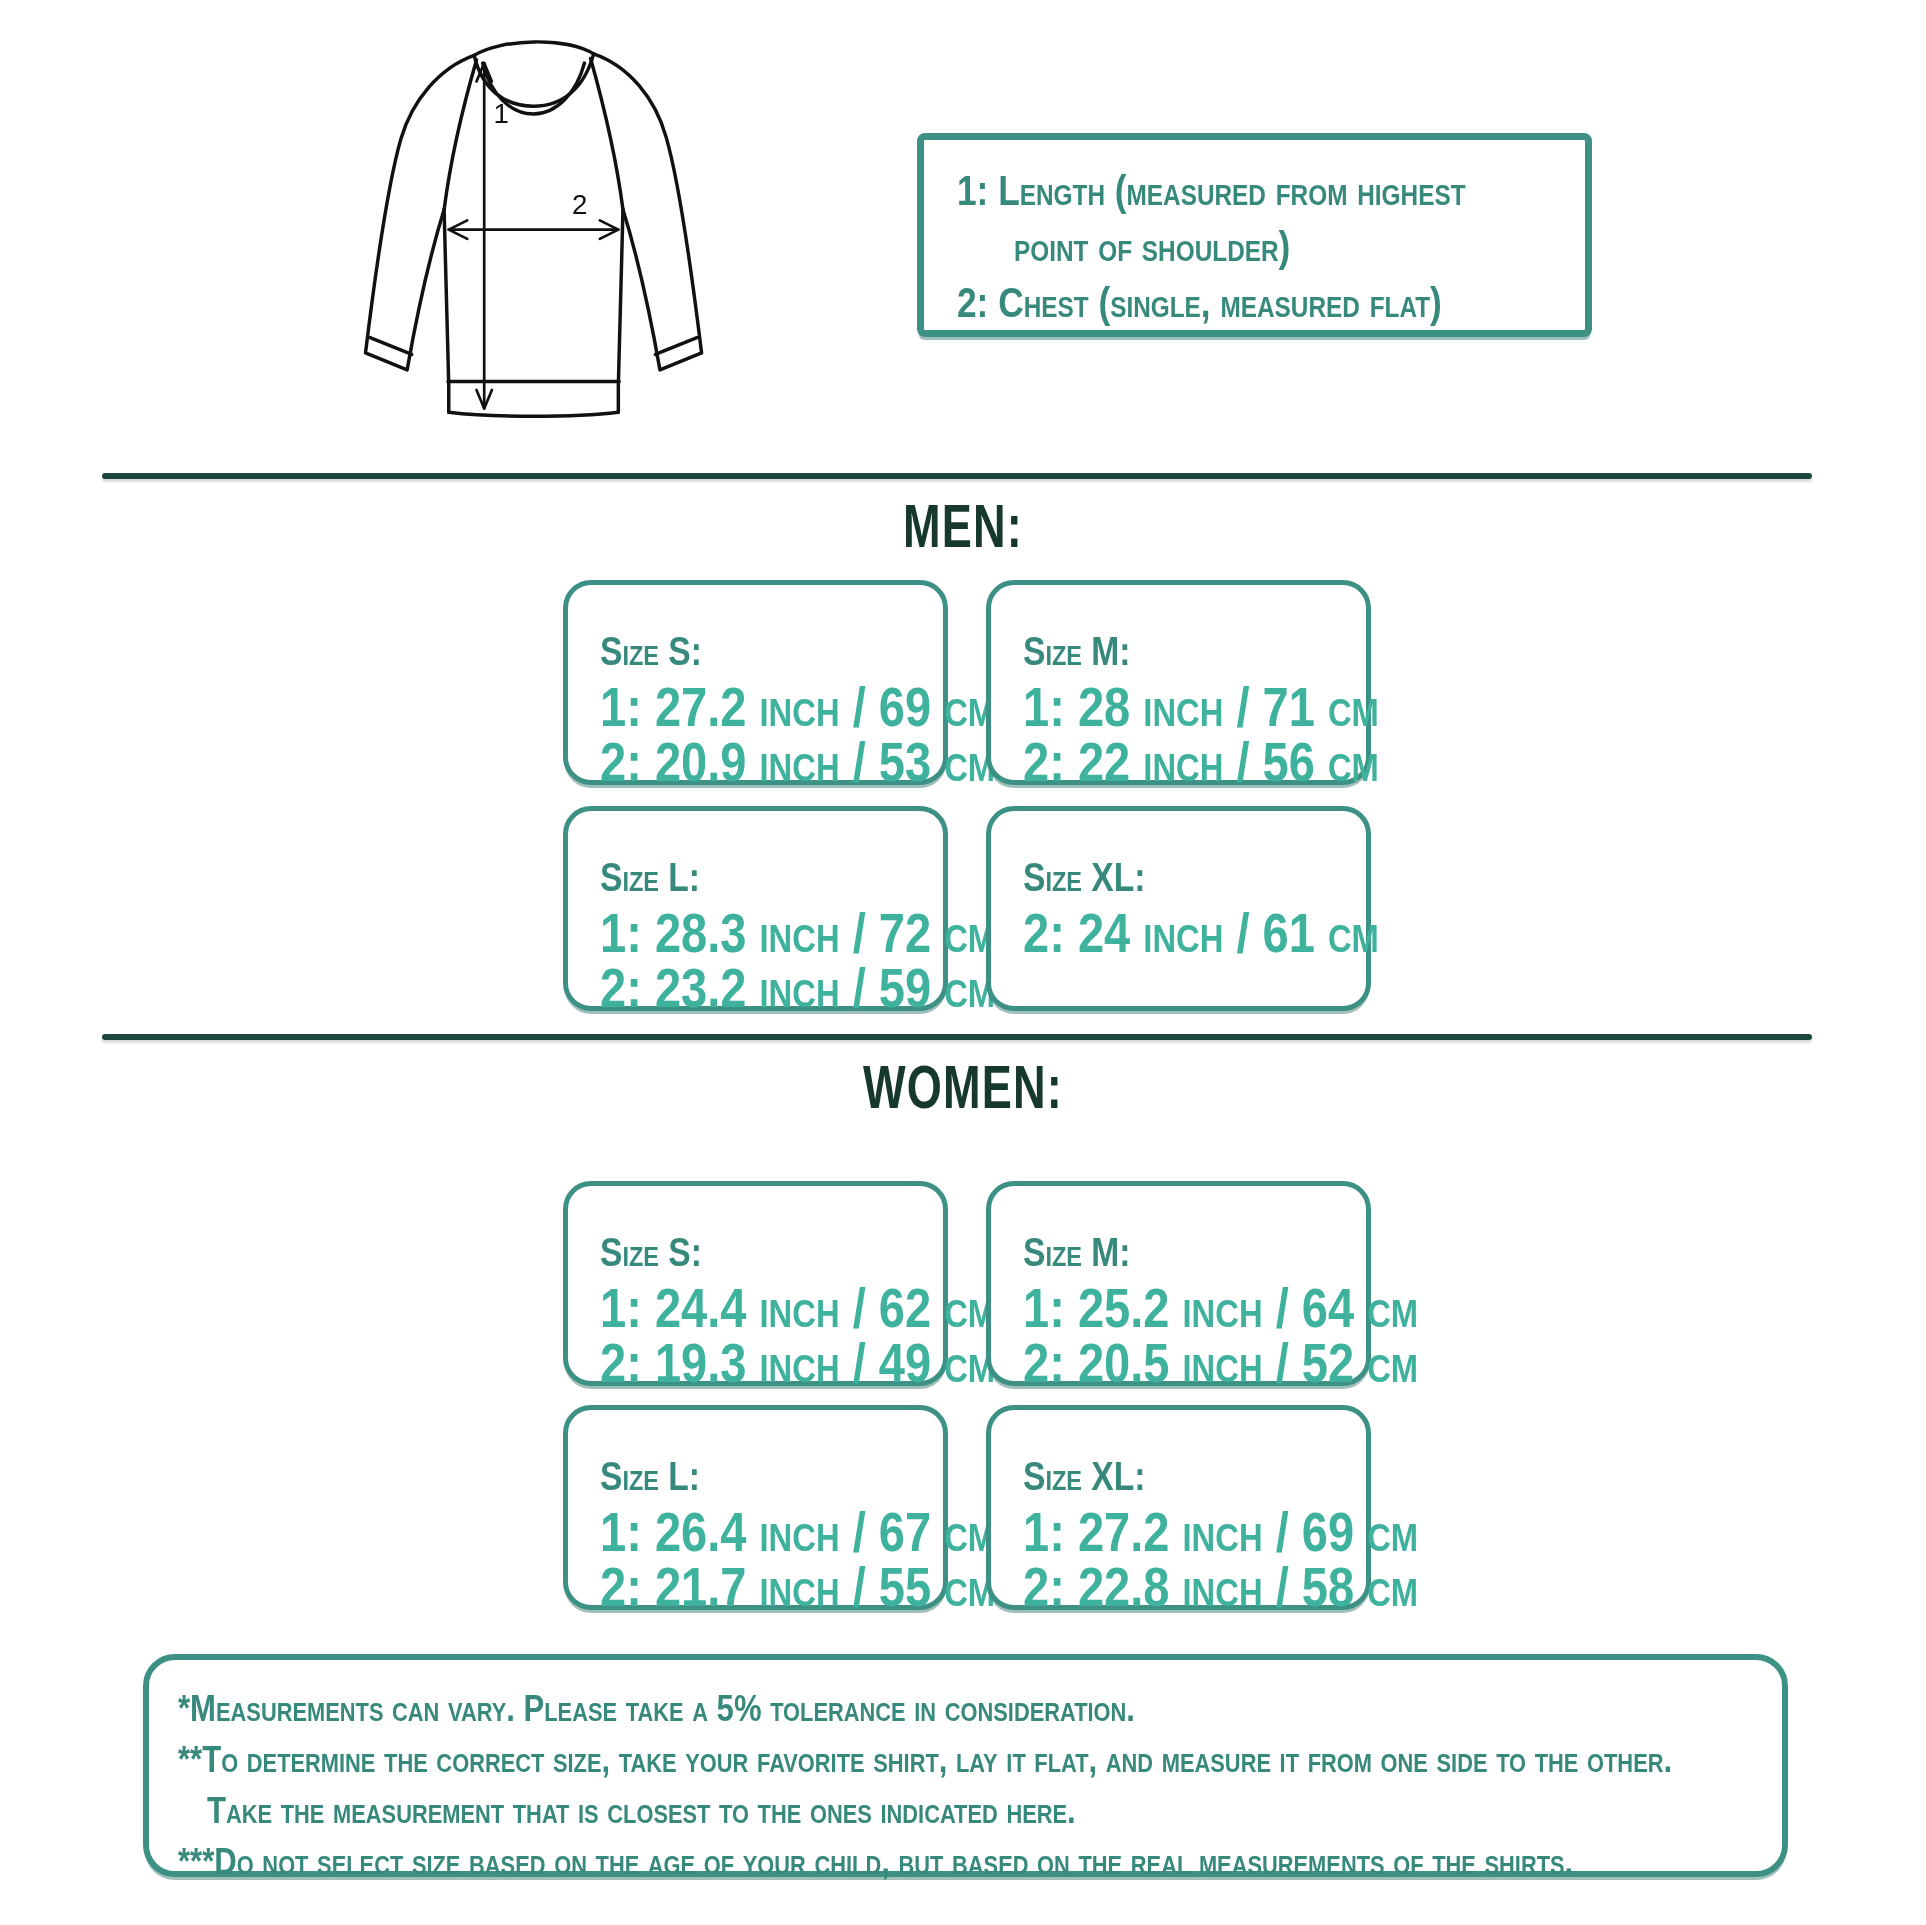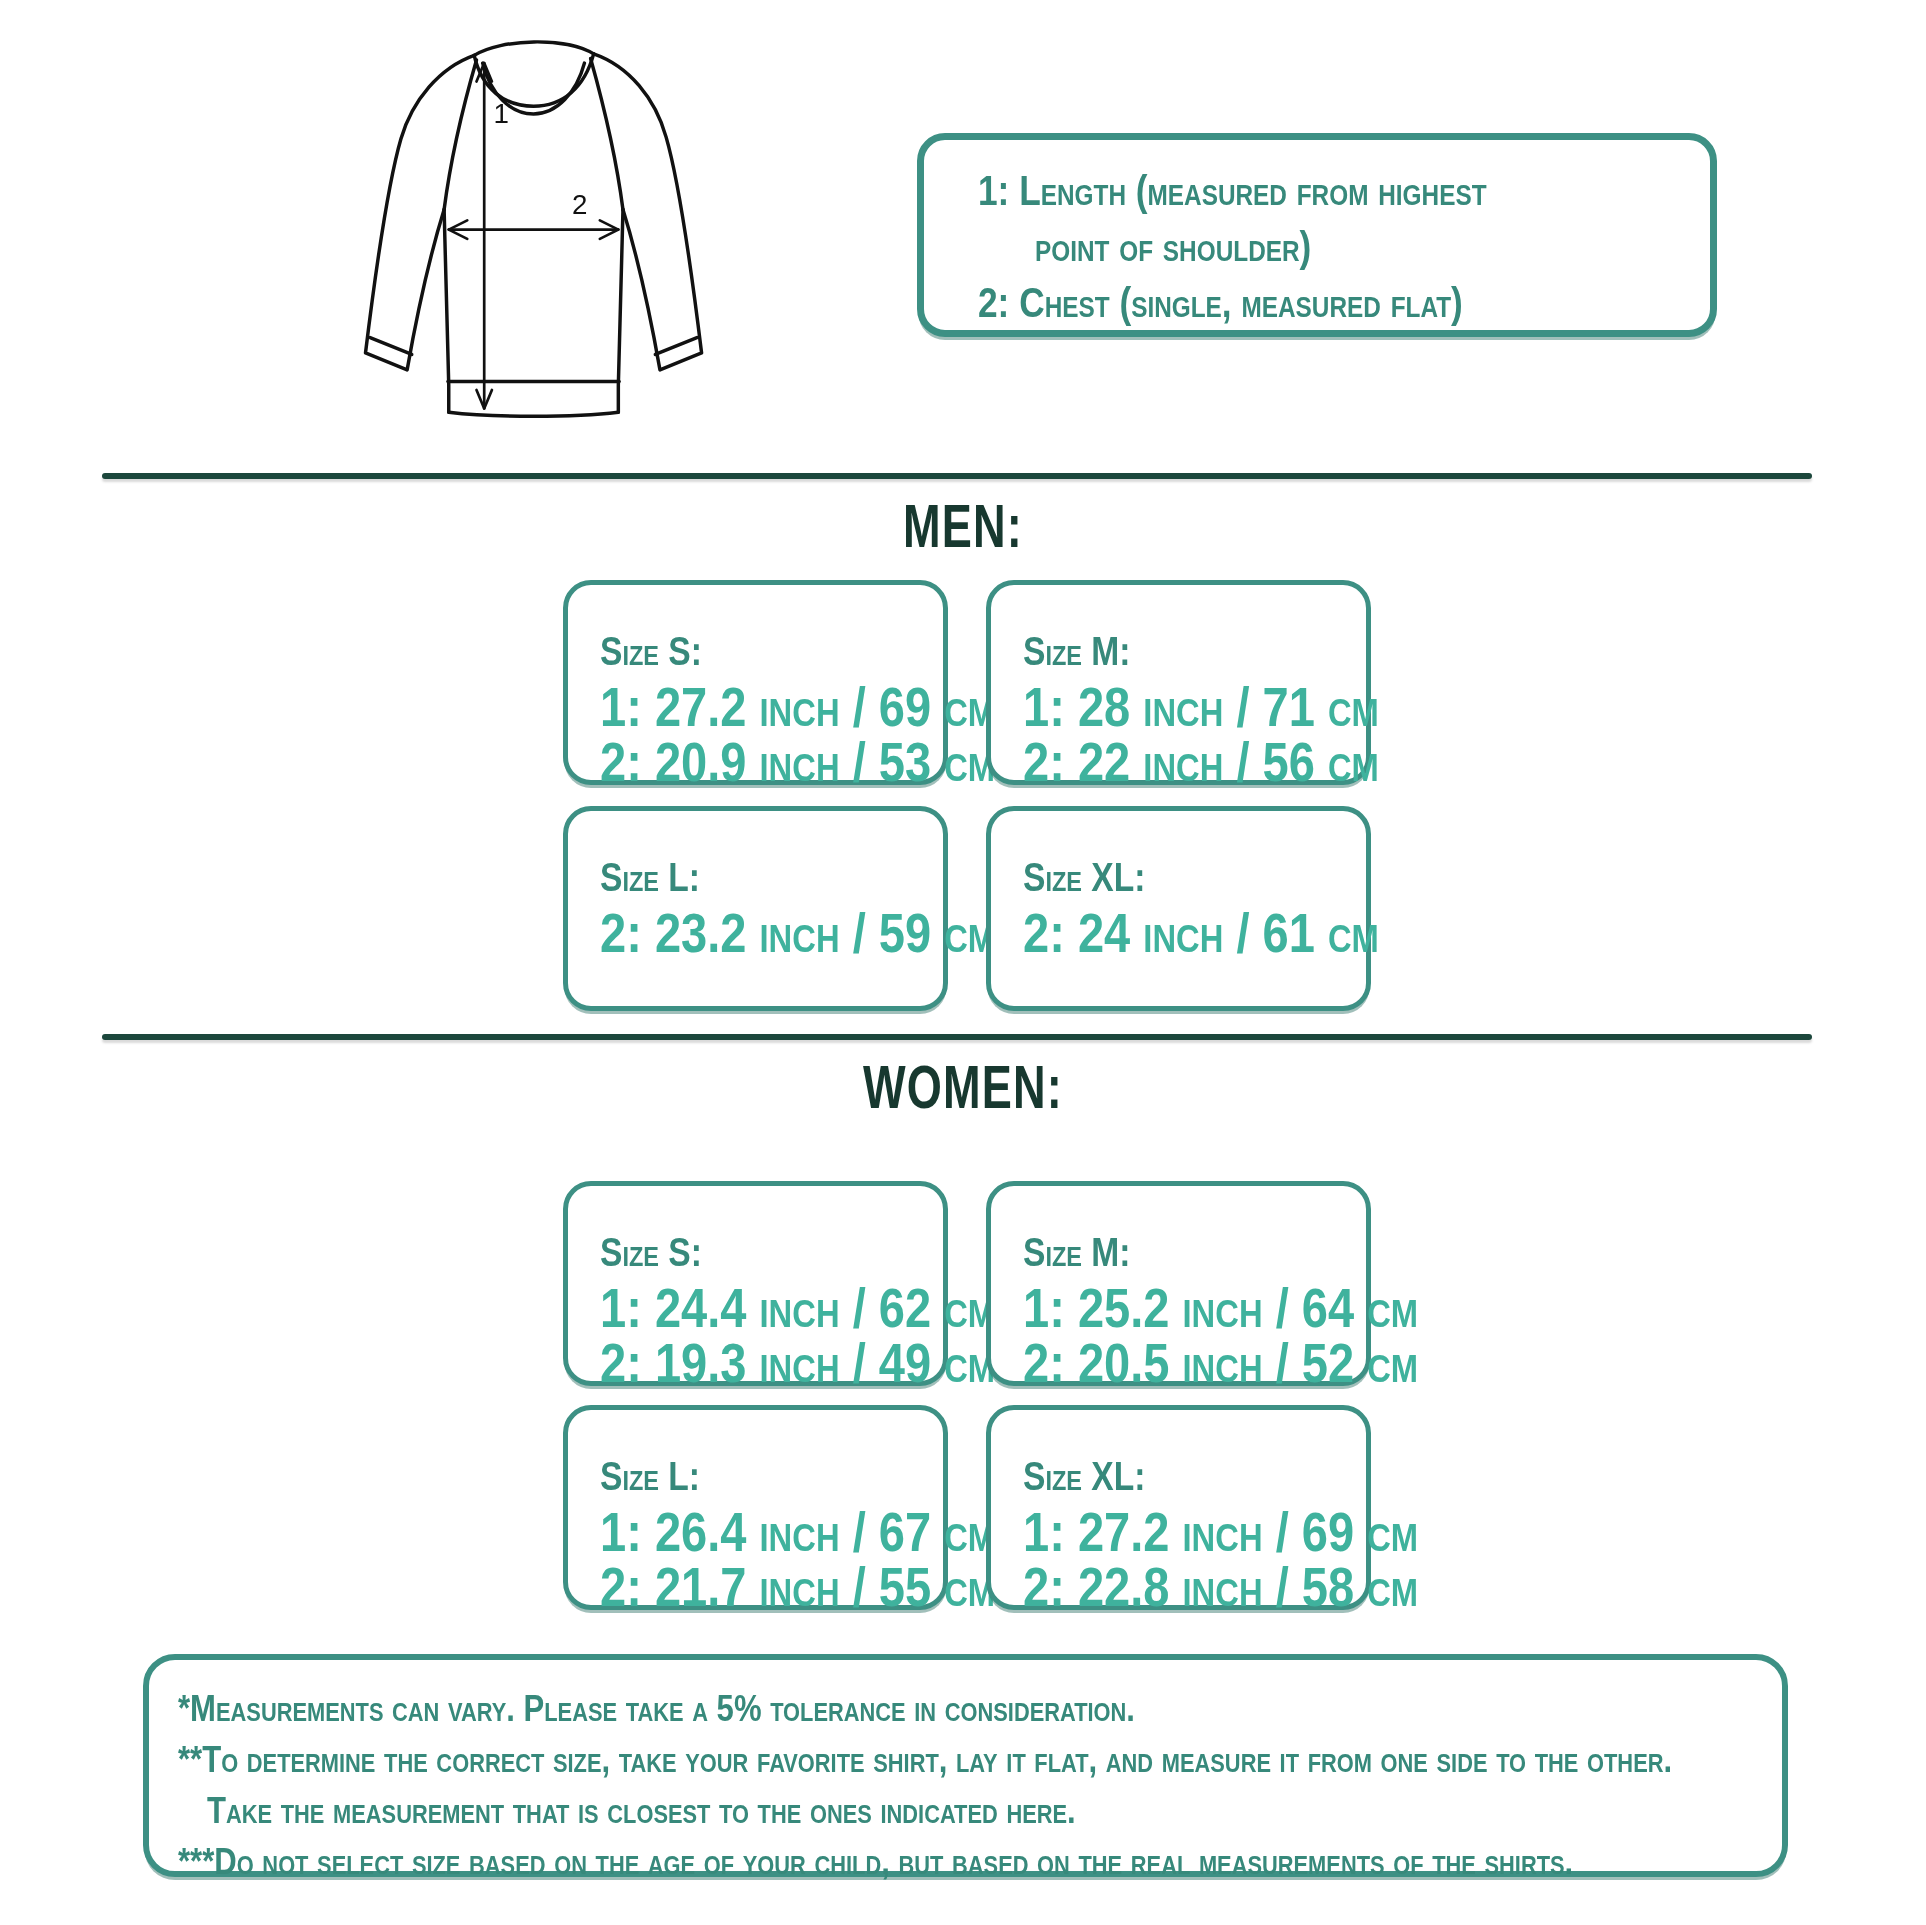--- a/index.html
+++ b/index.html
@@ -9,24 +9,24 @@
   }
   .sc{font-variant:small-caps;font-weight:bold;}
   .cx{display:inline-block;transform:scaleX(.84);transform-origin:0 50%;white-space:nowrap;}
   .cxc{display:inline-block;transform:scaleX(.74);transform-origin:50% 50%;white-space:nowrap;}
 
   
   .shirt{position:absolute;left:347px;top:23px;width:370px;height:424px;}
 
   
   .legend{
-    position:absolute;left:917px;top:133px;width:800px;height:204px;box-sizing:border-box;
-    border:7px solid #3d9084;border-radius:28px;background:#fff;
+    position:absolute;left:917px;top:133px;width:675px;height:204px;box-sizing:border-box;
+    border:7px solid #3d9084;border-radius:8px;background:#fff;
     box-shadow:0 4.6px 0 -1.5px rgba(46,114,101,.45);
-    padding:23px 0 0 54px;color:#37897b;font-size:42px;
+    padding:23px 0 0 33px;color:#37897b;font-size:42px;
   }
   .legend .lline{line-height:56px;}
   .legend .indent{padding-left:57px;}
 
   
   .divider{position:absolute;left:102px;width:1710px;height:6.2px;background:#1c473c;border-radius:3.1px;
     box-shadow:0 3.1px 2.3px rgba(0,0,0,.15);}
   .div-men{top:473px;}
   .div-women{top:1034px;}
 
@@ -120,20 +120,21 @@
     <div class="meas"><span class="cx">1: 27.2 inch / 69 cm</span></div>
     <div class="meas"><span class="cx">2: 20.9 inch / 53 cm</span></div>
   </div>
   <div class="card men-m sc">
     <div class="size"><span class="cx">Size M:</span></div>
     <div class="meas"><span class="cx">1: 28 inch / 71 cm</span></div>
     <div class="meas"><span class="cx">2: 22 inch / 56 cm</span></div>
   </div>
   <div class="card men-l sc">
     <div class="size"><span class="cx">Size L:</span></div>
+    <div class="meas"><span class="cx">1: 28.3 inch / 72 cm</span></div>
     <div class="meas"><span class="cx">2: 23.2 inch / 59 cm</span></div>
   </div>
   <div class="card men-xl sc">
     <div class="size"><span class="cx">Size XL:</span></div>
     <div class="meas"><span class="cx">2: 24 inch / 61 cm</span></div>
   </div>
 
   <div class="divider div-women"></div>
   <div class="heading h-women">
     <span class="cxc">WOMEN:</span>

